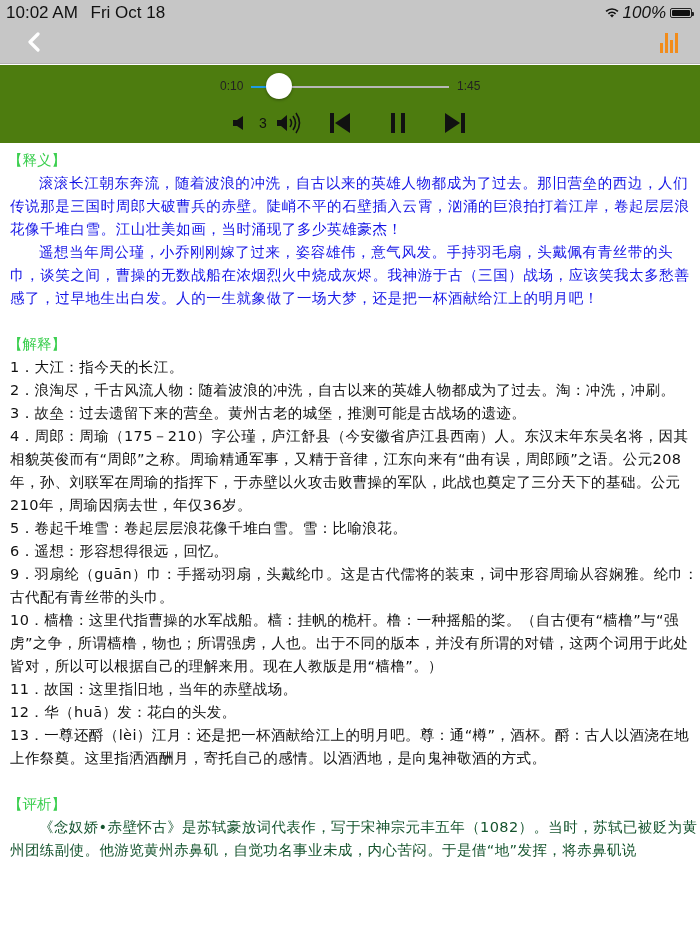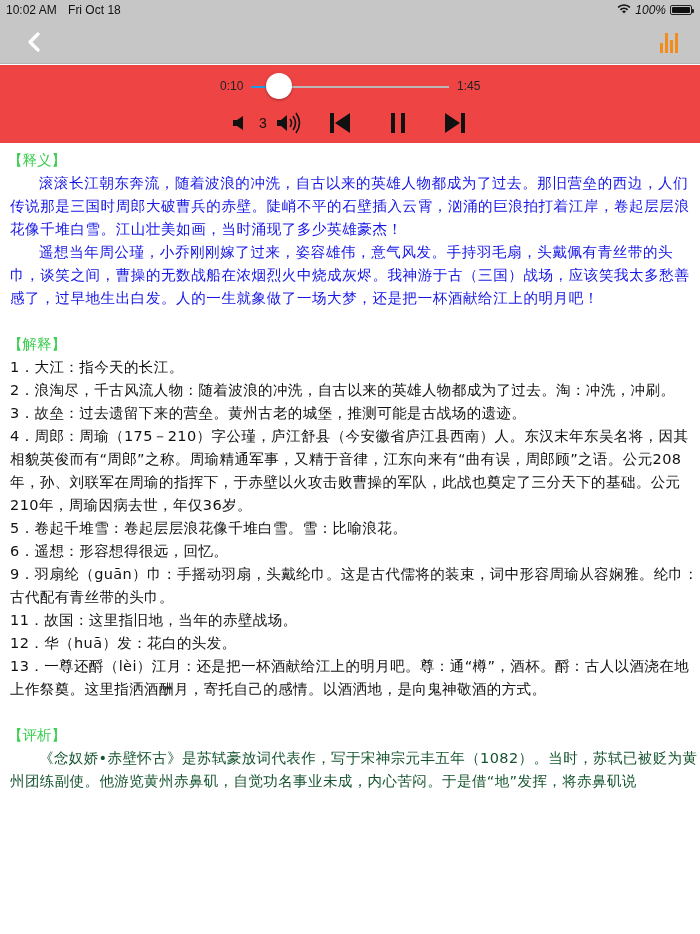--- a/index.html
+++ b/index.html
@@ -1,21 +1,21 @@
 <!DOCTYPE html>
 <html><head>
   <meta charset="utf-8">
   <style>
     * { margin: 0; padding: 0; box-sizing: border-box; }
     html, body { width: 700px; height: 934px; overflow: hidden; background: #ffffff; }
     body { font-family: "DejaVu Sans", "Liberation Sans", sans-serif; position: relative; }
 
     .status-bar {
       position: absolute; left: 0; top: 0; width: 700px; height: 20px;
-      background: #c6c6c6; color: #111; font-size: 12px;
+      background: #c6c6c6; color: #111; font-size: 17px;
       font-family: "Liberation Sans", sans-serif;
     }
     .status-left { position: absolute; left: 6px; top: 3px; }
     .status-left span { margin-right: 8px; }
     .status-right { position: absolute; right: 8px; top: 3px; display: flex; align-items: center; gap: 4px; font-style: italic; }
     .battery { width: 22px; height: 10px; border: 1px solid #222; border-radius: 2px; padding: 1px; position: relative; }
     .battery::after { content: ""; position: absolute; right: -3px; top: 3px; width: 2px; height: 4px; background: #222; border-radius: 0 1px 1px 0; }
     .battery-fill { width: 100%; height: 100%; background: #111; border-radius: 1px; }
 
     .nav-bar {
@@ -27,21 +27,21 @@
       display: flex; align-items: center; justify-content: center; cursor: pointer;
     }
     .chart-button {
       position: absolute; right: 16px; top: 10px; width: 24px; height: 24px;
       display: flex; align-items: flex-end; gap: 2px; cursor: pointer; padding-bottom: 1px;
     }
     .chart-button div { width: 3px; background: #f28c1b; }
 
     .player {
       position: absolute; left: 0; top: 65px; width: 700px; height: 78px;
-      background: #ef4444;
+      background: #4d7c0f;
     }
     .time-label { position: absolute; top: 14px; font-size: 12px; color: #222; font-family: "Liberation Sans", sans-serif; }
     .time-current { left: 220px; }
     .time-total { left: 457px; }
     .slider-track {
       position: absolute; left: 251px; top: 21px; width: 198px; height: 2px; background: #b8b8b8;
     }
     .slider-fill { position: absolute; left: 0; top: 0; width: 20px; height: 2px; background: #1e9be6; }
     .slider-thumb {
       position: absolute; left: 266px; top: 8px; width: 26px; height: 26px; border-radius: 50%;
@@ -149,20 +149,21 @@
   <div class="gap"></div>
 
   <div class="section-heading">【解释】</div>
   <p class="black-line">1．大江：指今天的长江。</p>
   <p class="black-line">2．浪淘尽，千古风流人物：随着波浪的冲洗，自古以来的英雄人物都成为了过去。淘：冲洗，冲刷。</p>
   <p class="black-line">3．故垒：过去遗留下来的营垒。黄州古老的城堡，推测可能是古战场的遗迹。</p>
   <p class="black-line">4．周郎：周瑜（175－210）字公瑾，庐江舒县（今安徽省庐江县西南）人。东汉末年东吴名将，因其相貌英俊而有“周郎”之称。周瑜精通军事，又精于音律，江东向来有“曲有误，周郎顾”之语。公元208年，孙、刘联军在周瑜的指挥下，于赤壁以火攻击败曹操的军队，此战也奠定了三分天下的基础。公元210年，周瑜因病去世，年仅36岁。</p>
   <p class="black-line">5．卷起千堆雪：卷起层层浪花像千堆白雪。雪：比喻浪花。</p>
   <p class="black-line">6．遥想：形容想得很远，回忆。</p>
   <p class="black-line">9．羽扇纶（guān）巾：手摇动羽扇，头戴纶巾。这是古代儒将的装束，词中形容周瑜从容娴雅。纶巾：古代配有青丝带的头巾。</p>
+  <p class="black-line">10．樯橹：这里代指曹操的水军战船。樯：挂帆的桅杆。橹：一种摇船的桨。（自古便有“樯橹”与“强虏”之争，所谓樯橹，物也；所谓强虏，人也。出于不同的版本，并没有所谓的对错，这两个词用于此处皆对，所以可以根据自己的理解来用。现在人教版是用“樯橹”。）</p>
   <p class="black-line">11．故国：这里指旧地，当年的赤壁战场。</p>
   <p class="black-line">12．华（huā）发：花白的头发。</p>
   <p class="black-line">13．一尊还酹（lèi）江月：还是把一杯酒献给江上的明月吧。尊：通“樽”，酒杯。酹：古人以酒浇在地上作祭奠。这里指洒酒酬月，寄托自己的感情。以酒洒地，是向鬼神敬酒的方式。</p>
   <div class="gap"></div>
 
   <div class="section-heading">【评析】</div>
   <p class="analysis">《念奴娇•赤壁怀古》是苏轼豪放词代表作，写于宋神宗元丰五年（1082）。当时，苏轼已被贬为黄州团练副使。他游览黄州赤鼻矶，自觉功名事业未成，内心苦闷。于是借“地”发挥，将赤鼻矶说</p>
 </div>
 
 </body></html>

